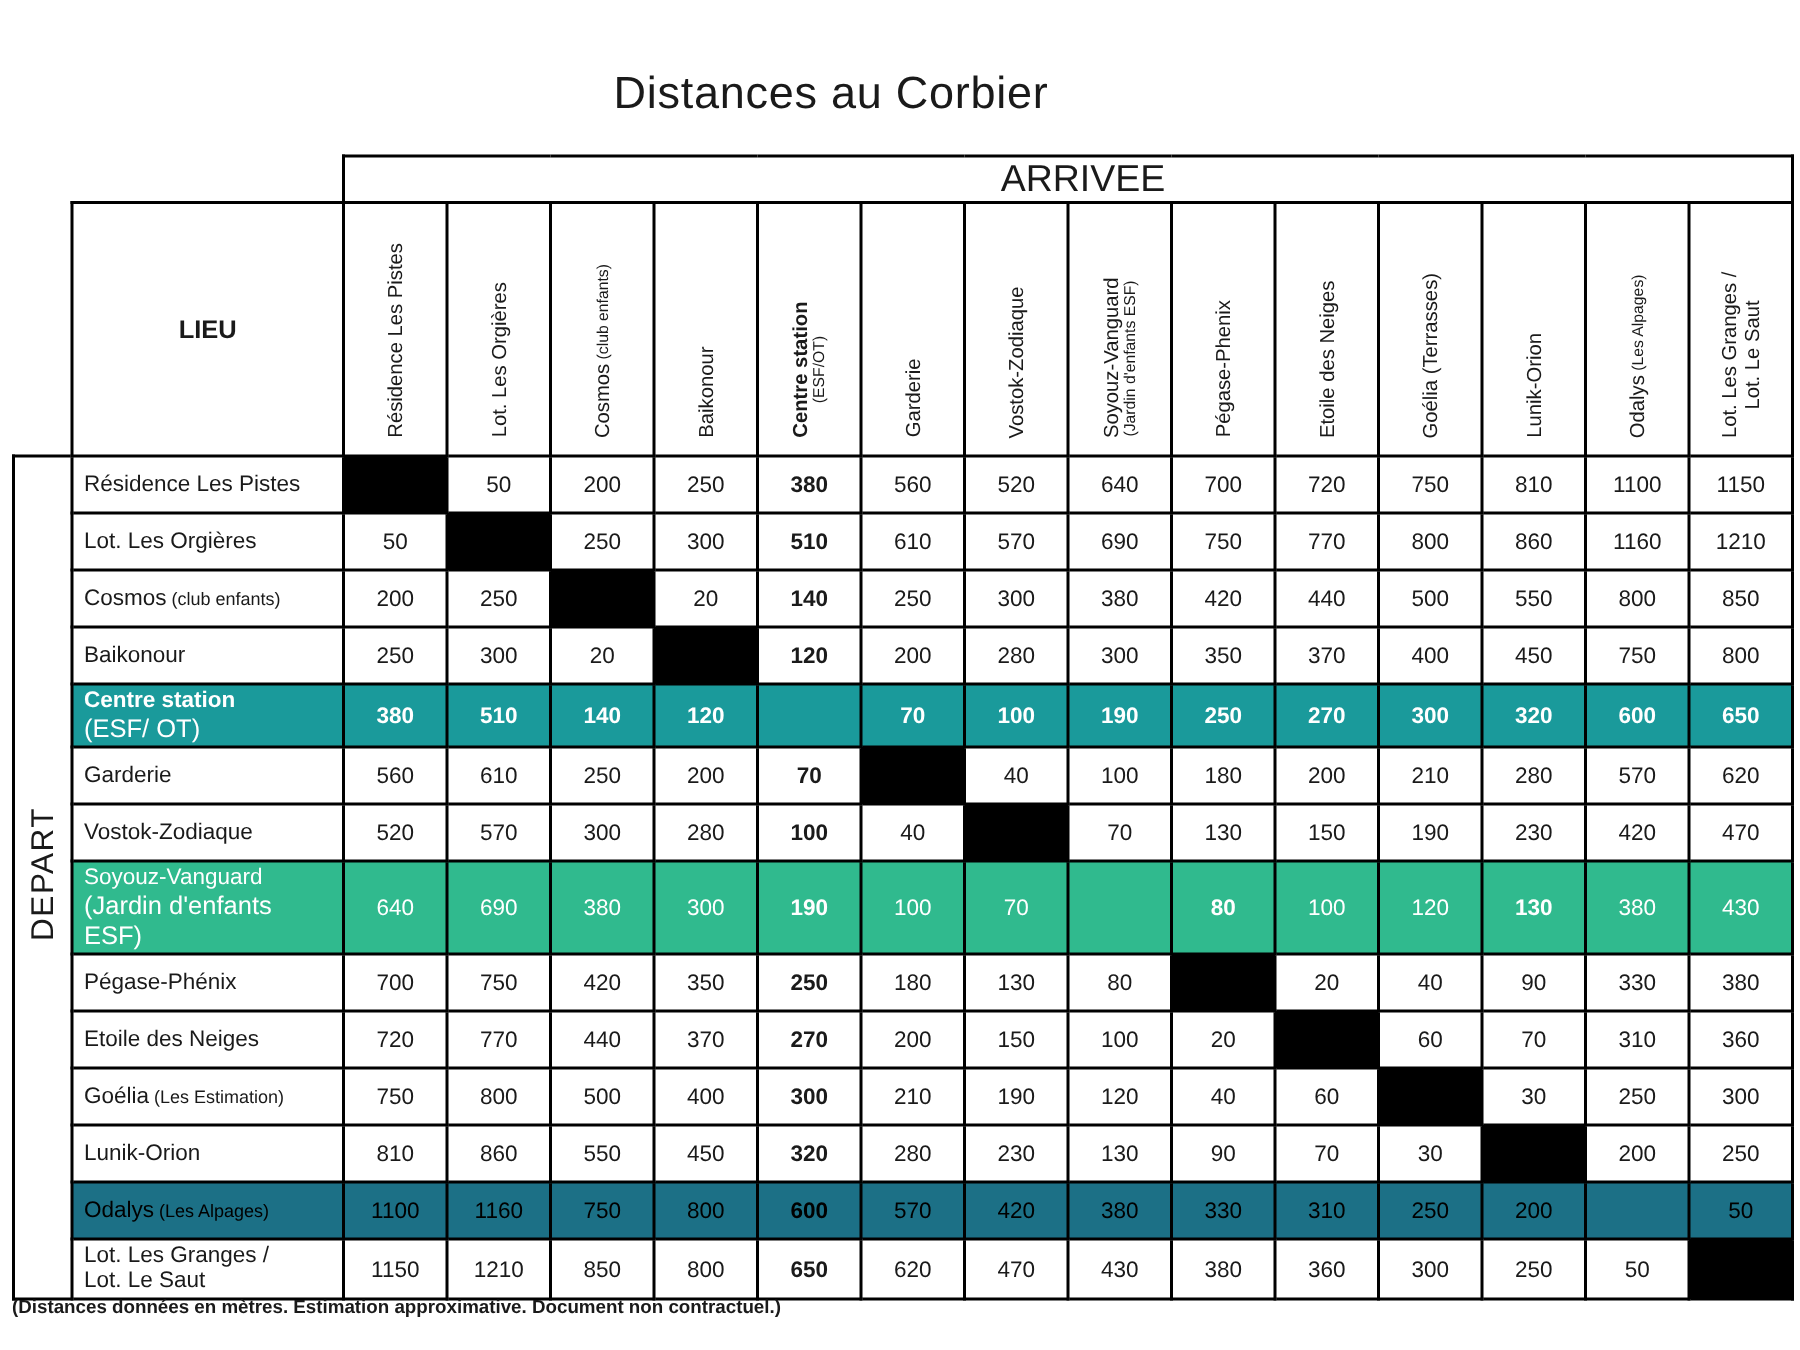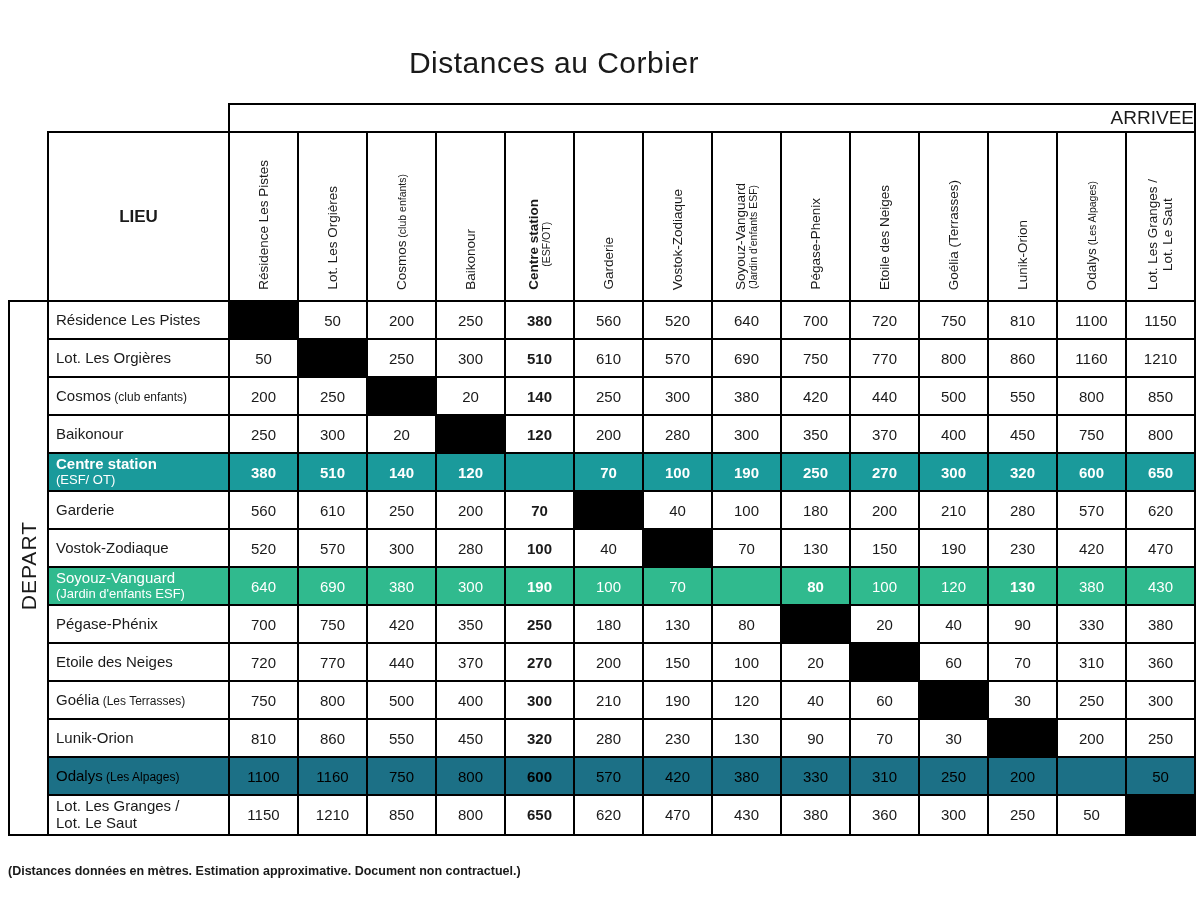--- a/index.html
+++ b/index.html
@@ -2,37 +2,37 @@
 <html style="--c-teal: #1A9A9B; --c-green: #30BA8E; --c-darkteal: #1C7086;"><head>
 <meta charset="utf-8">
 <style>
   html,body { margin:0; padding:0; width:1200px; height:900px; background:#fff;
               font-family:"Liberation Sans", sans-serif; position:relative; overflow:hidden; color:#1a1a1a; }
   .title { position:absolute; top:46px; left:0; width:1108px; text-align:center;
            font-size:30px; font-weight:400; letter-spacing:0.5px; }
   table.matrix { position:absolute; left:8px; top:103px; border-collapse:collapse; table-layout:fixed; }
   td,th { border:2px solid #000; padding:0; font-weight:400; }
   .nocell { border:none; background:#fff; }
-  .arrivee-cell { height:26px; text-align:right; font-size:19px; vertical-align:middle;padding-left:20px; }
+  .arrivee-cell { height:26px; text-align:center; font-size:25px; vertical-align:middle;padding-left:20px; }
   th.lieu { font-size:17px; font-weight:700; text-align:center; vertical-align:middle;border-radius:16px; }
   th.colhead { height:161px; vertical-align:bottom; text-align:center; background:#fff; padding-bottom:6px; }
   .vert { display:inline-block; writing-mode:vertical-rl; transform:rotate(180deg);
           white-space:nowrap; line-height:1.14; font-size:13.5px; }
   .vert .sub { display:block; font-size:10.5px; }
   .vert .line2 { display:block; font-size:13.5px; }
   .vert .suffix { font-size:10.5px; }
   .main-bold { font-weight:700; }
   td.depart-cell { text-align:center; vertical-align:middle; background:#fff; }
   .depart-vert { display:inline-block; writing-mode:vertical-rl; transform:rotate(180deg);
                  font-size:21px; letter-spacing:1px; }
   tbody tr { height:38px; }
   td.rowlabel { text-align:left; vertical-align:middle; padding:2px 4px 2px 7px;
                 font-size:15px; line-height:1.12; }
   td.rowlabel .suffix { font-size:12px; }
-  td.rowlabel .sub { display:block; font-size:13px; line-height:1.15; }
+  td.rowlabel .sub { display:block; font-size:17px; line-height:1.15; }
   td.rowlabel .line2 { display:block; font-size:15px; }
   td.num { text-align:center; vertical-align:middle; font-size:15px; }
   td.bold { font-weight:700; }
   tr.style-teal td { background:var(--c-teal); color:#fff; }
   tr.style-green td { background:var(--c-green); color:#fff; }
   tr.style-darkteal td { background:var(--c-darkteal); color:#000000; }
   td.diag { background:#000; }
   .footer { position:absolute; left:8px; top:864px; font-size:12.5px; font-weight:700; }
 </style>
 </head>
@@ -249,21 +249,21 @@
         <td class="num">150</td>
         <td class="num">100</td>
         <td class="num">20</td>
         <td class="diag"></td>
         <td class="num">60</td>
         <td class="num">70</td>
         <td class="num">310</td>
         <td class="num">360</td>
       </tr>
       <tr class="style-plain">
-        <td class="rowlabel"><span class="main">Goélia</span><span class="suffix"> (Les Terrasses)</span></td>
+        <td class="rowlabel"><span class="main">Goélia</span><span class="suffix"> (Les Estimation)</span></td>
         <td class="num">750</td>
         <td class="num">800</td>
         <td class="num">500</td>
         <td class="num">400</td>
         <td class="num bold">300</td>
         <td class="num">210</td>
         <td class="num">190</td>
         <td class="num">120</td>
         <td class="num">40</td>
         <td class="num">60</td>

